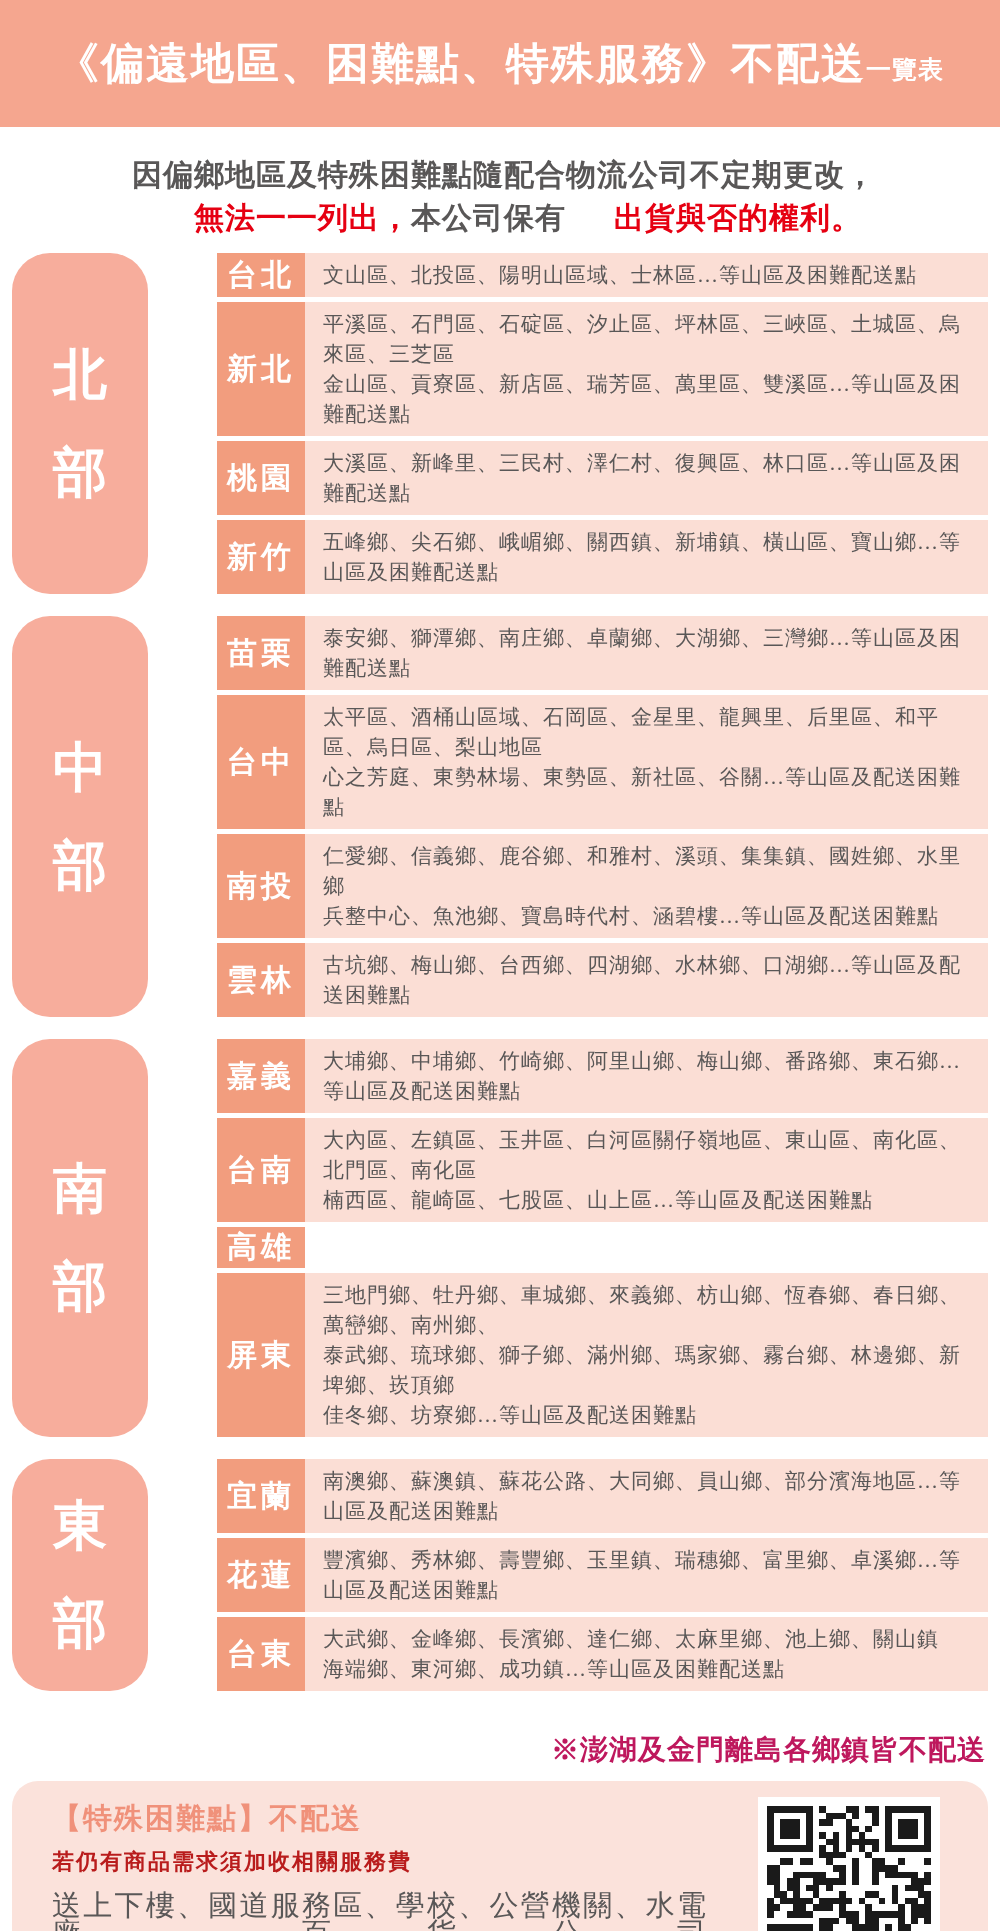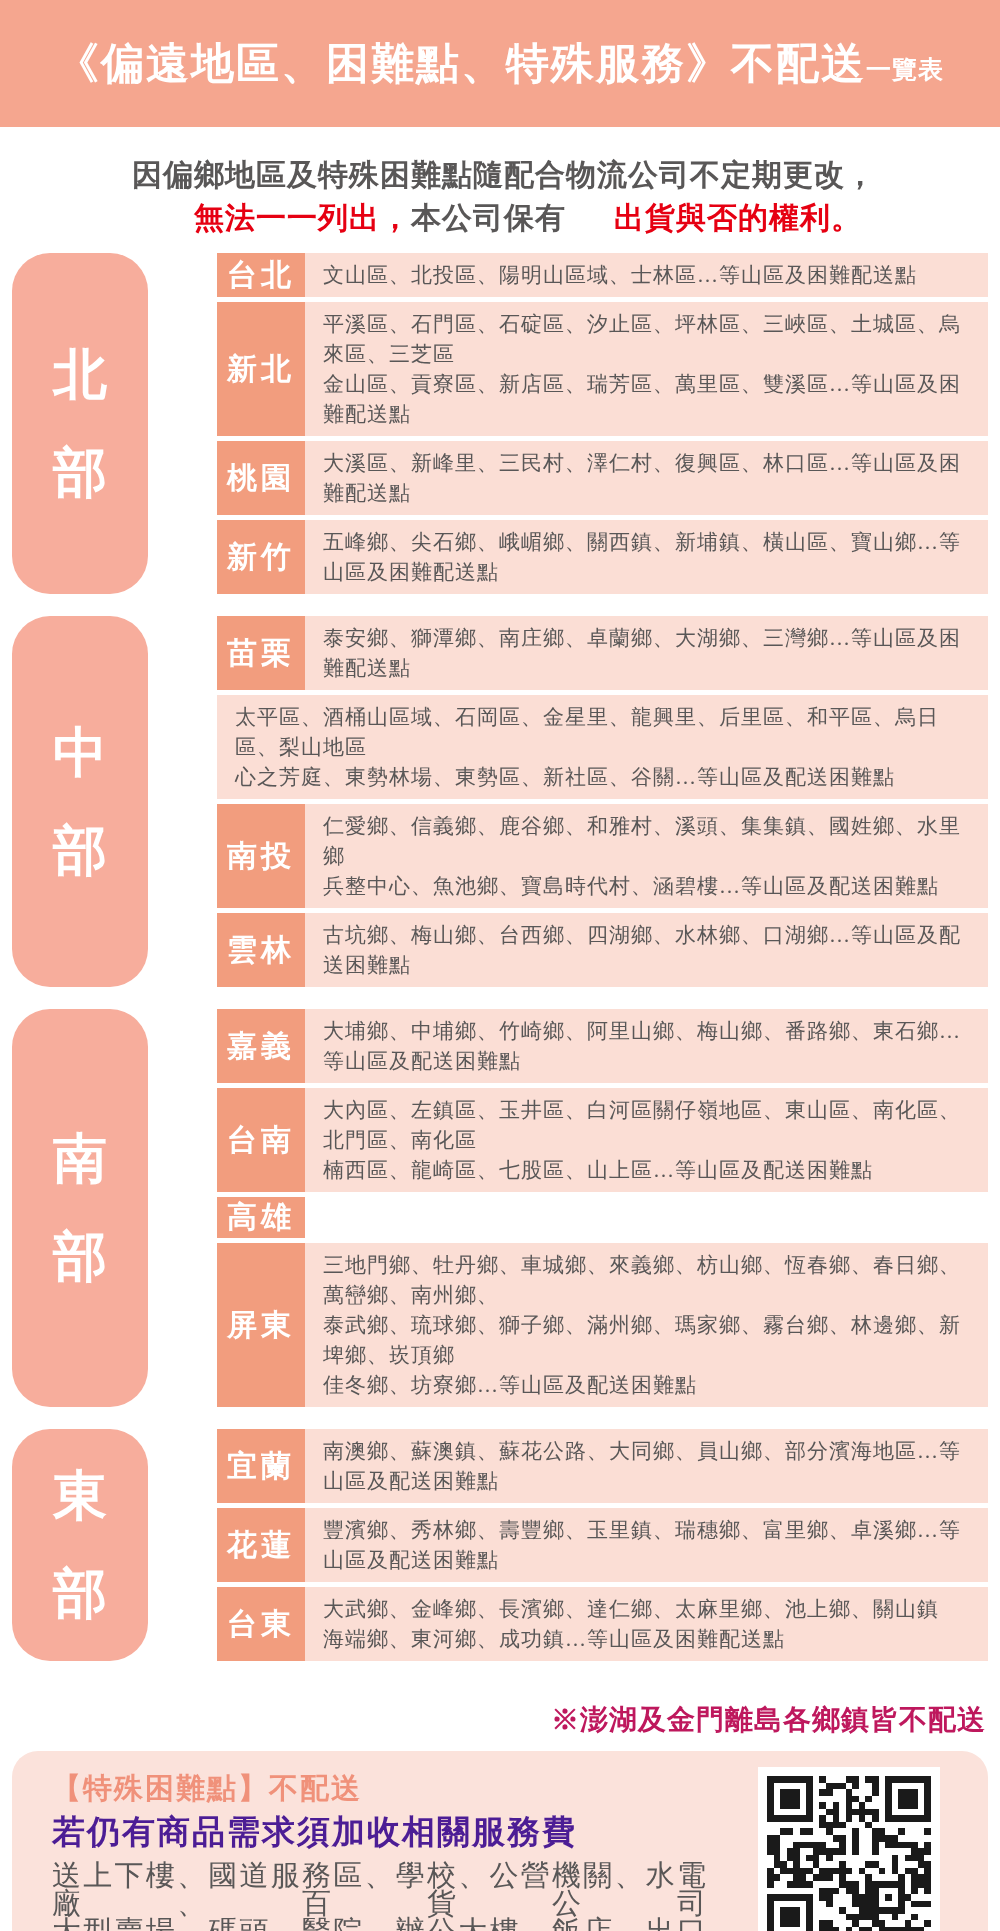--- a/index.html
+++ b/index.html
@@ -27,21 +27,21 @@
   .city-label { width:88px; flex:none; background:#F29D7E; color:#fff; font-size:30px; font-weight:bold; letter-spacing:4px; display:flex; align-items:center; justify-content:center; text-align:center; }
   .areas { flex:1; background:#FBDED5; color:#595757; font-size:21px; line-height:30px; letter-spacing:1px; padding:7px 18px; display:flex; flex-direction:column; justify-content:center; }
 
   
   .islands-note { text-align:right; padding:18px 14px 12px 0; font-size:28px; font-weight:bold; color:#be185d; letter-spacing:1px; flex:none; }
 
   
   .special { margin:0 12px; background:#FBE2DB; border-radius:26px; padding:16px 26px 22px 40px; display:flex; flex:none; }
   .special-left { flex:1; }
   .special-left h2 { color:#F0917A; font-size:29px; line-height:42px; font-weight:bold; letter-spacing:2px; }
-  .special-left h3 { color:#4c1d95; font-size:33px; line-height:46px; font-weight:bold; letter-spacing:2px; margin-bottom:6px; }
+  .special-left h3 { color:#b91c1c; font-size:22px; line-height:46px; font-weight:bold; letter-spacing:2px; margin-bottom:6px; }
   .special-body { width:655px; }
   .special-body .body-line { color:#595757; font-size:29px; line-height:28px; letter-spacing:1px; text-align:justify; text-align-last:justify; }
   .special-right { width:226px; flex:none; display:flex; flex-direction:column; align-items:center; }
   .qr { width:182px; height:182px; background:#fff; padding:9px; }
   .qr svg { display:block; width:164px; height:164px; }
 </style>
 </head>
 <body>
 
 <div class="page">
@@ -100,20 +100,21 @@
         </div>
     <div class="rows">
   <div class="row">
     <div class="city-label">苗栗</div>
     <div class="areas">
               <div>泰安鄉、獅潭鄉、南庄鄉、卓蘭鄉、大湖鄉、三灣鄉…等山區及困難配送點</div>
             </div>
   </div>
 
   <div class="row">
+    <div class="city-label">台中</div>
     <div class="areas">
               <div>太平區、酒桶山區域、石岡區、金星里、龍興里、后里區、和平區、烏日區、梨山地區</div>
               <div>心之芳庭、東勢林場、東勢區、新社區、谷關…等山區及配送困難點</div>
             </div>
   </div>
 
   <div class="row">
     <div class="city-label">南投</div>
     <div class="areas">
               <div>仁愛鄉、信義鄉、鹿谷鄉、和雅村、溪頭、集集鎮、國姓鄉、水里鄉</div>

